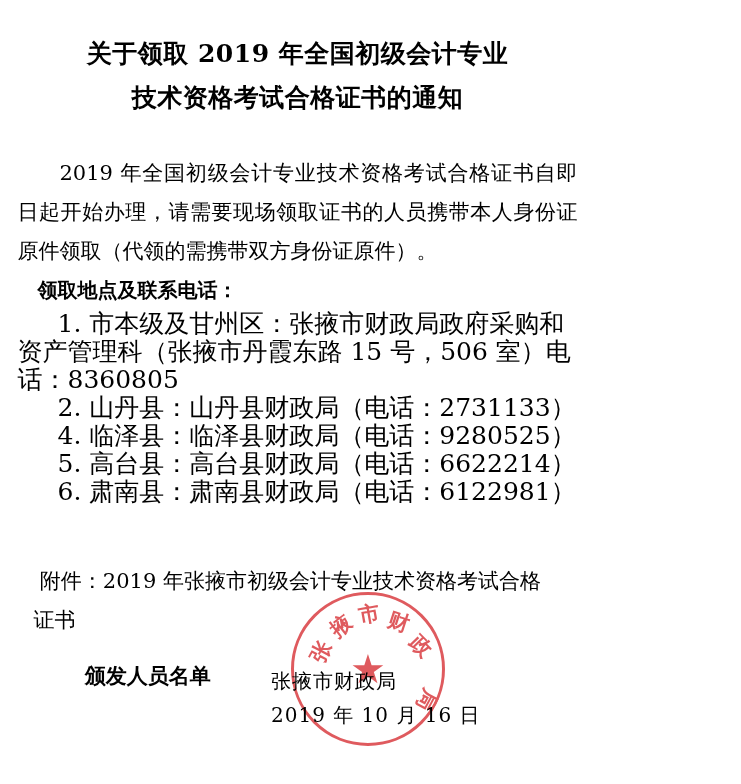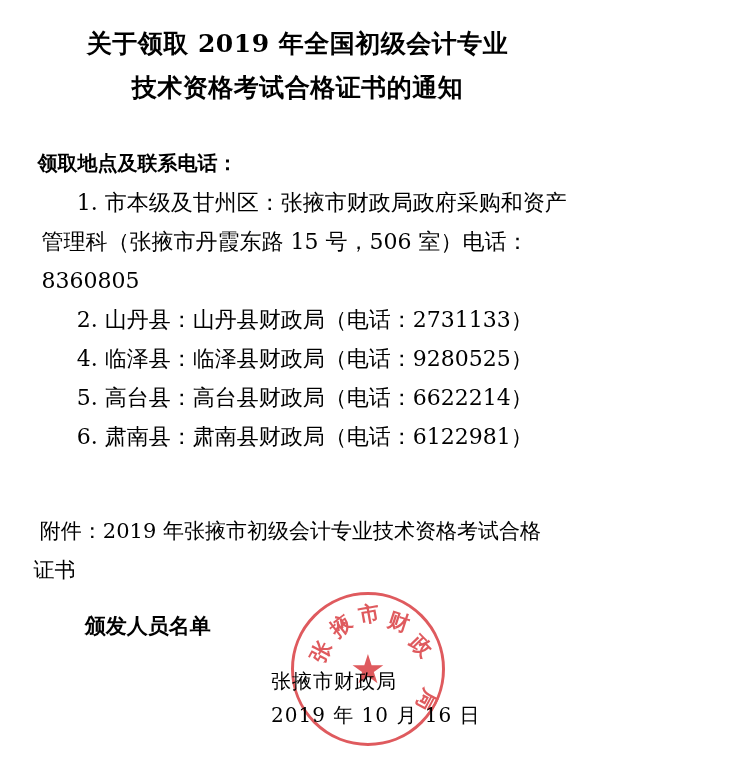--- a/index.html
+++ b/index.html
@@ -13,21 +13,21 @@
     font-family: "DejaVu Serif", "Liberation Serif", serif;
     color: #000000;
     position: relative;
     overflow: hidden;
   }
   .page {
     width: 595px;
     height: 784px;
     position: relative;
     box-sizing: border-box;
-    padding: 4px;
+    padding: 14px;
     border-radius: 18px;
   }
   .title {
     text-align: center;
     font-weight: bold;
     font-size: 25px;
     line-height: 44px;
     letter-spacing: 0.5px;
     margin: 0;
     padding-top: 18px;
@@ -56,24 +56,23 @@
     line-height: 39px;
     font-weight: bold;
     text-indent: 1em;
   }
   .list {
     margin: 0;
     padding: 0;
     list-style: none;
   }
   .list li {
-    font-size: 22px;
-    line-height: 39px;
+    font-size: 25px;
+    line-height: 28px;
     text-indent: 1.6em;
-    margin-left: 24px;
   }
   .attach {
     margin: 16px;
     padding-top: 40px;
     font-size: 21px;
     line-height: 39px;
     text-indent: 0.3em;
   }
   .attach-line2 {
     text-indent: 3.2em;
@@ -141,20 +140,21 @@
 
 <div class="page">
 
   <h1 class="title">
     <span class="title-line">关于领取 2019 年全国初级会计专业</span>
     <span class="title-line">技术资格考试合格证书的通知</span>
   </h1>
 
   <div class="body-block">
 
+    <p class="para indent2">2019 年全国初级会计专业技术资格考试合格证书自即日起开始办理，请需要现场领取证书的人员携带本人身份证原件领取（代领的需携带双方身份证原件）。</p>
 
     <p class="subhead">领取地点及联系电话：</p>
 
     <ul class="list">
       <li>1. 市本级及甘州区：张掖市财政局政府采购和资产管理科（张掖市丹霞东路 15 号，506 室）电话：8360805</li>
       <li>2. 山丹县：山丹县财政局（电话：2731133）</li>
       <li>4. 临泽县：临泽县财政局（电话：9280525）</li>
       <li>5. 高台县：高台县财政局（电话：6622214）</li>
       <li>6. 肃南县：肃南县财政局（电话：6122981）</li>
     </ul>

